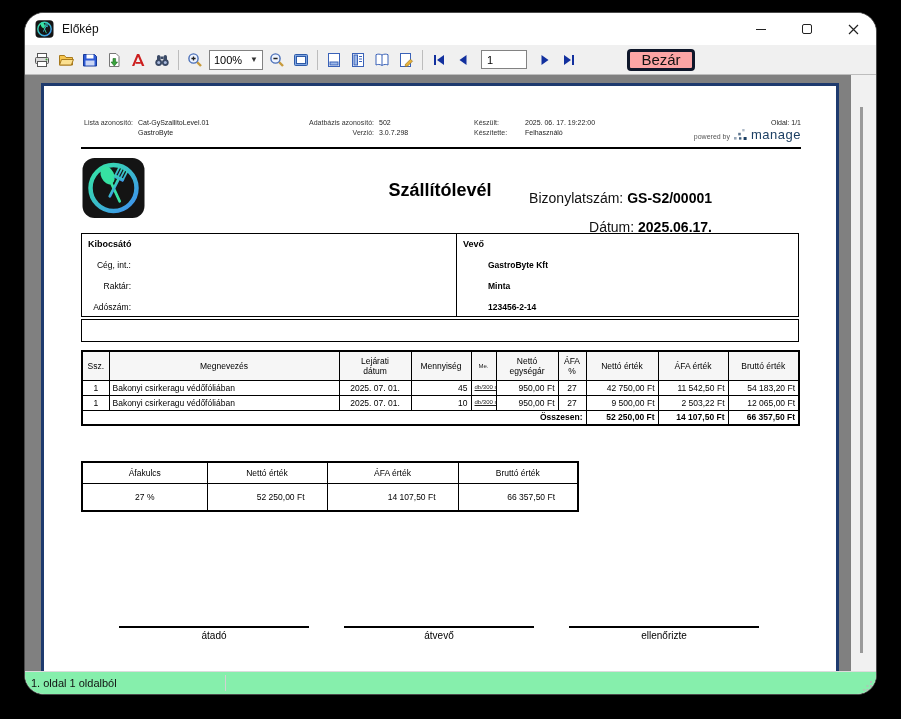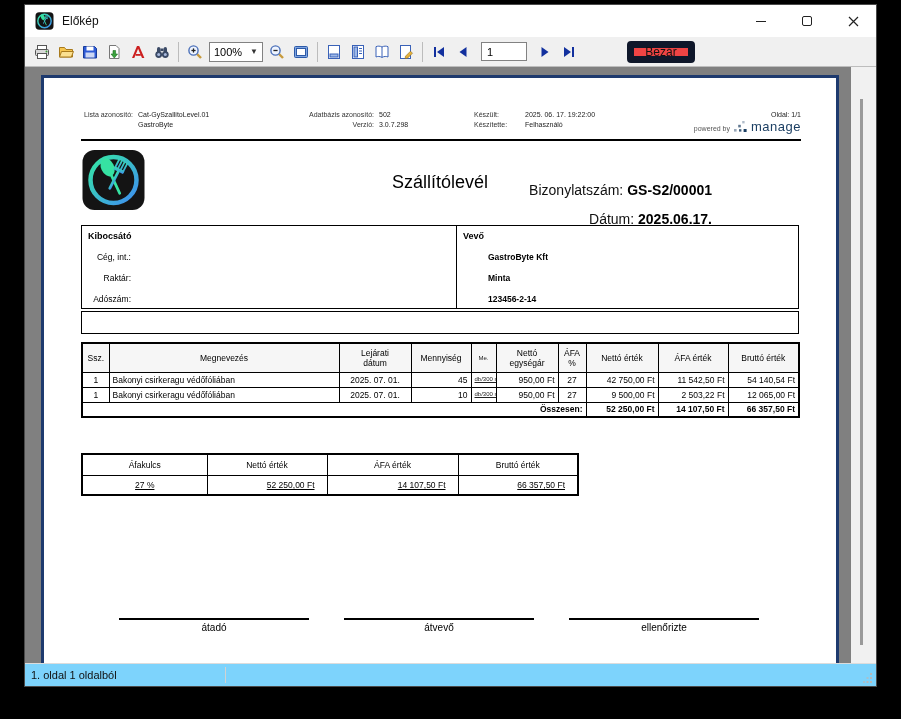--- a/index.html
+++ b/index.html
@@ -1,38 +1,38 @@
 <!DOCTYPE html>
 <html><head>
 <meta charset="utf-8">
 <style>
   * { box-sizing: border-box; margin: 0; padding: 0; }
   html,body { width:901px; height:719px; }
   body { background:#000; position:relative; font-family:"Liberation Sans",sans-serif; overflow:hidden; }
 
-  .window { position:absolute; left:24px; top:4px; width:853px; height:683px;
-            background:#f0f0f0; border-radius:0; border:1px solid #4a4a4a; overflow:hidden; }
+  .window { position:absolute; left:24px; top:12px; width:853px; height:683px;
+            background:#f0f0f0; border-radius:20px; border:1px solid #4a4a4a; overflow:hidden; }
 
   
   .titlebar { height:32px; background:#fff; display:flex; align-items:center; padding-left:10px; }
   .app-icon { width:19px; height:18px; display:flex; }
   .title-text { font-size:12px; color:#111; margin-left:8px; }
   .win-controls { margin-left:auto; display:flex; height:100%; }
   .win-btn { width:46px; height:100%; display:flex; align-items:center; justify-content:center; }
   .glyph-min { width:10px; border-top:1px solid #222; }
   .glyph-max { width:10px; height:10px; border:1px solid #222; border-radius:2px; }
 
   
   .toolbar { height:30px; background:#f0f0f0; display:flex; align-items:center; padding:0 5px; border-bottom:1px solid #bdbdbd; }
   .tb-btn { width:24px; height:24px; display:flex; align-items:center; justify-content:center; border-radius:2px; flex:0 0 auto; }
   .tb-sep { width:1px; height:20px; background:#bcbcbc; margin:0 4px; flex:0 0 auto; }
   .zoom-select { width:54px; height:20px; background:#fff; border:1px solid #828282; display:flex; align-items:center; font-size:11px; padding:0 4px; margin:0 2px; }
   .zoom-caret { margin-left:auto; font-size:8px; color:#333; }
   .page-input { width:46px; height:19px; background:#fff; border:1px solid #828282; font-size:11px; padding:0 5px; margin:0 6px; font-family:"Liberation Sans",sans-serif; }
-  .close-btn { margin-left:46px; width:68px; height:22px; background:#ef4444; border:7px solid #0f172a; border-radius:4px; font-size:12px; display:flex; align-items:center; justify-content:center; color:#111; }
+  .close-btn { margin-left:46px; width:68px; height:22px; background:#fca5a5; border:3px solid #0f172a; border-radius:4px; font-size:15px; display:flex; align-items:center; justify-content:center; color:#111; }
 
   
   .preview { position:absolute; top:62px; left:0; right:25px; bottom:23px; background:#808080; overflow:hidden; }
   .scrollbar { position:absolute; top:62px; right:0; width:25px; bottom:23px; background:#f1f1f1; }
   .scroll-thumb { position:absolute; left:9px; top:32px; bottom:18px; width:3px; background:#9a9a9a; }
 
   .page { position:absolute; left:16px; top:8px; width:798px; height:940px;
           background:#fff; border:3px solid #1e3a6e; }
   .page-inner { position:relative; width:100%; height:100%; color:#000; }
 
@@ -43,21 +43,21 @@
   .m-label { color:#333; }
   .m-val {}
   .meta-right { position:absolute; right:0; top:0; text-align:right; }
   .powered { display:flex; align-items:flex-end; gap:4px; margin-top:3px; justify-content:flex-end; }
   .powered-txt { font-size:7px; color:#555; }
   .brand-name { font-size:13px; color:#1c3f63; letter-spacing:.5px; line-height:11px; }
   .meta-rule { position:absolute; top:61px; left:37px; right:35px; border-top:2px solid #000; }
 
   .doc-logo { position:absolute; left:37px; top:71px; }
 
-  .doc-title { position:absolute; top:94px; left:0; right:0; text-align:center; font-size:18px; font-weight:normal; }
+  .doc-title { position:absolute; top:94px; left:0; right:0; text-align:center; font-size:18px; font-weight:bold; }
 
   .bizo-block { position:absolute; top:104px; right:124px; text-align:right; font-size:14px; }
   .bizo-line { margin-bottom:13px; }
   .bz-label { color:#111; }
   .bz-val { font-weight:bold; }
 
   
   .party-box { position:absolute; left:37px; top:147px; width:718px; height:84px; border:1px solid #000; display:flex; }
   .party-left { width:375px; height:100%; border-right:1px solid #000; position:relative; }
   .party-right { flex:1; position:relative; }
@@ -75,28 +75,28 @@
   .items-table td { border:1px solid #000; padding:1px 3px; height:15px; overflow:hidden; white-space:nowrap; }
   .hdr-narrow { max-width:46px; margin:0 auto; }
   .c-center { text-align:center; } .c-right { text-align:right; } .c-left { text-align:left; }
   .me-cell { font-size:6px; line-height:6.5px; white-space:normal; word-break:break-all; padding:0 1px; text-decoration:underline; color:#222; }
   .total-label-cell { border:none !important; text-align:right; font-weight:bold; padding-right:5px; height:18px; }
   .total-val { font-weight:bold; text-align:right; height:18px; }
 
   
   .vat-table { position:absolute; left:37px; top:375px; width:496px; border:2px solid #000; font-size:8.5px; }
   .vat-table th { border:1px solid #000; font-weight:normal; text-align:center; padding:3px; height:21px; }
-  .vat-table td { border:1px solid #000; padding:3px 12px; height:20px;text-decoration:underline; }
+  .vat-table td { border:1px solid #000; padding:3px 22px; height:28px; }
 
   
   .sig { position:absolute; top:540px; width:190px; border-top:2px solid #000; text-align:center; font-size:10px; padding-top:2px; }
   .sig1 { left:75px; } .sig2 { left:300px; } .sig3 { left:525px; }
 
   
-  .statusbar { position:absolute; left:0; right:0; bottom:0; height:23px; background:#7dd3fc; border-top:1px solid #dcdcdc; display:flex; align-items:center; font-size:11px; color:#111; padding-left:6px; }
+  .statusbar { position:absolute; left:0; right:0; bottom:0; height:23px; background:#86efac; border-top:1px solid #dcdcdc; display:flex; align-items:center; font-size:11px; color:#111; padding-left:6px; }
   .sb-sep { position:absolute; left:200px; top:3px; bottom:3px; width:1px; background:#d2d2d2; }
   .resize-grip { position:absolute; right:3px; bottom:3px; }
 </style>
 </head>
 <body>
 
 <div class="window">
 
   <div class="titlebar">
     <span class="app-icon">
@@ -402,21 +402,21 @@
           <tr>
             <td class="c-center">1</td>
             <td class="c-left">Bakonyi csirkeragu védőfóliában</td>
             <td class="c-center">2025. 07. 01.</td>
             <td class="c-right">45</td>
             <td class="me-cell">db/300 ml</td>
             <td class="c-right">950,00 Ft</td>
             <td class="c-center">27</td>
             <td class="c-right">42 750,00 Ft</td>
             <td class="c-right">11 542,50 Ft</td>
-            <td class="c-right">54 140,54 Ft</td>
+            <td class="c-right">54 183,20 Ft</td>
           </tr>
           <tr>
             <td class="c-center">1</td>
             <td class="c-left">Bakonyi csirkeragu védőfóliában</td>
             <td class="c-center">2025. 07. 01.</td>
             <td class="c-right">10</td>
             <td class="me-cell">db/300 ml</td>
             <td class="c-right">950,00 Ft</td>
             <td class="c-center">27</td>
             <td class="c-right">9 500,00 Ft</td>

